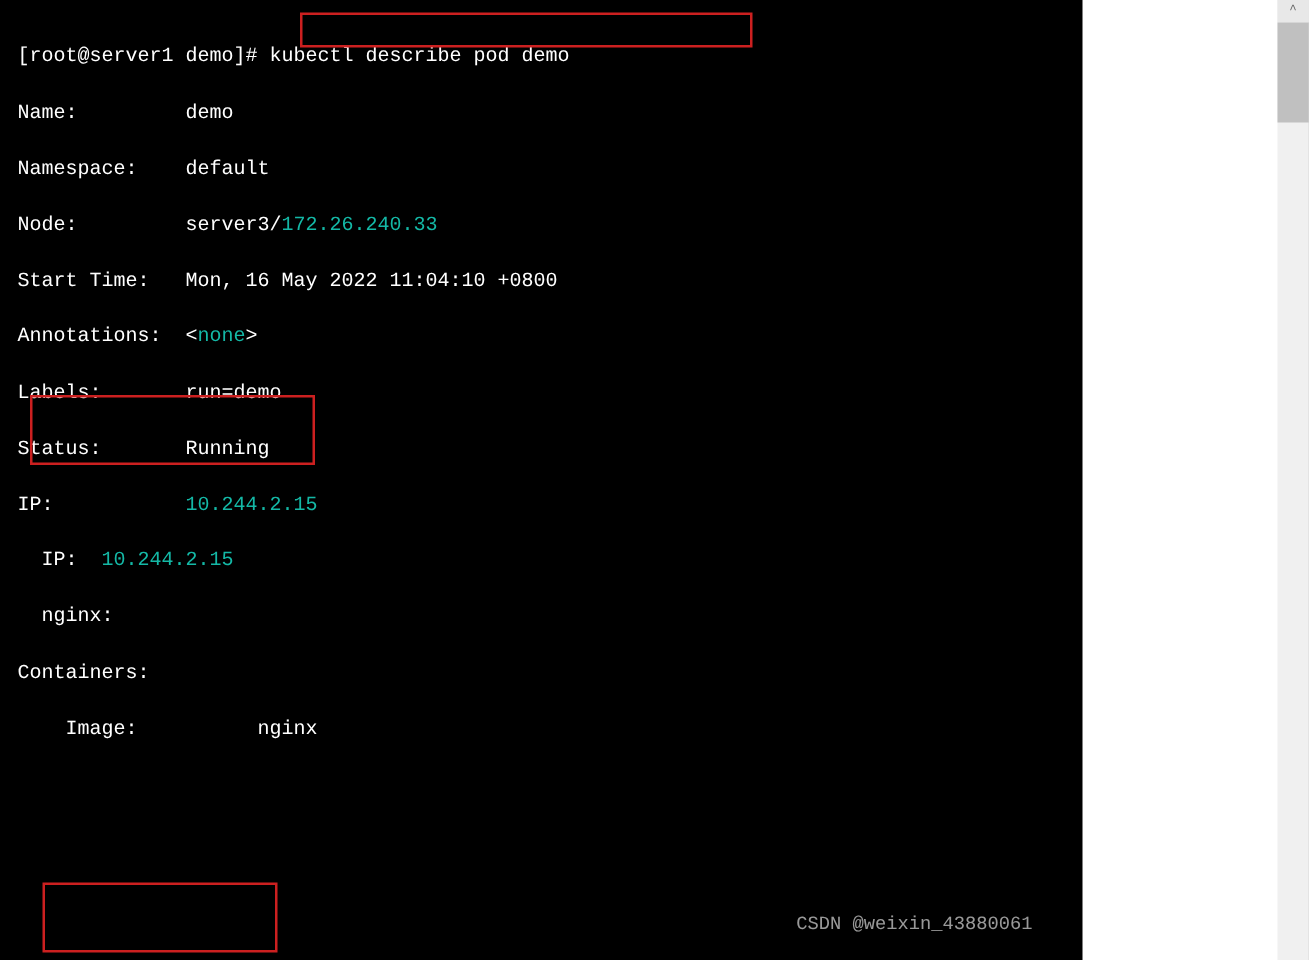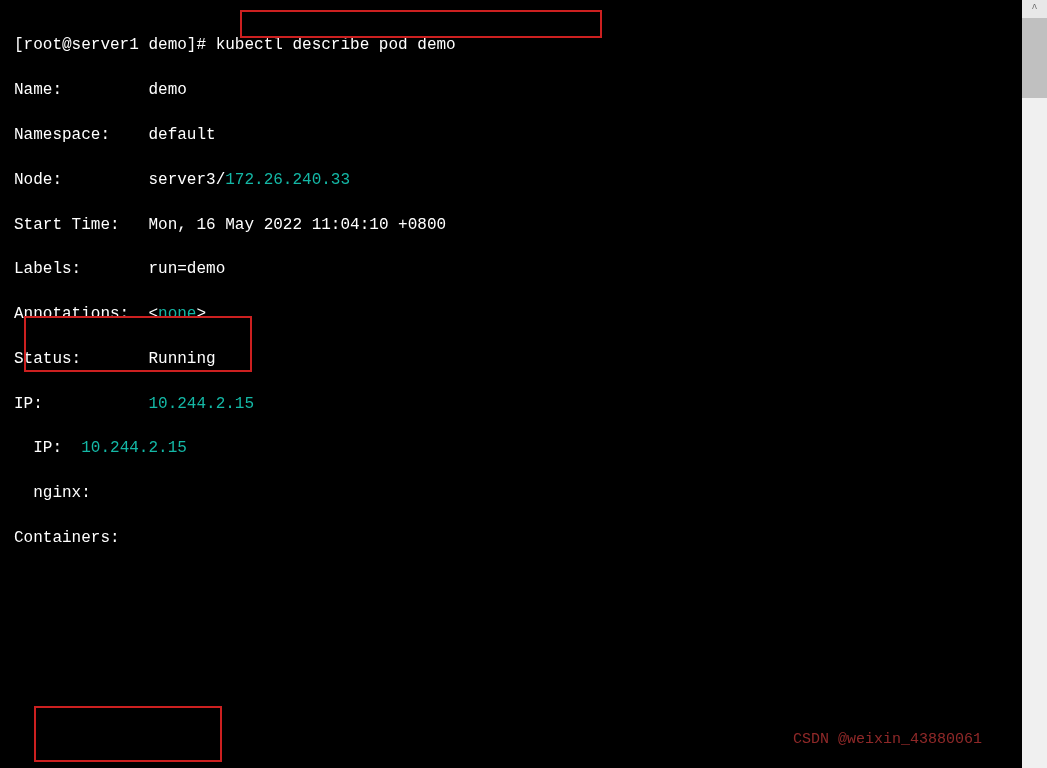--- a/index.html
+++ b/index.html
@@ -13,21 +13,21 @@
       font-size: 16px;
       line-height: 1.4;
       width: 1047px;
       height: 768px;
       position: relative;
     }
     .terminal {
       background: #000000;
       color: #ffffff;
       padding: 12px 14px;
-      width: 1022px;
+      width: 866px;
       height: 768px;
       overflow: hidden;
       white-space: pre;
       position: relative;
     }
     .scrollbar-area {
       position: absolute;
       right: 0;
       top: 0;
       width: 25px;
@@ -79,41 +79,42 @@
     .box3 {
       top: 706px;
       left: 34px;
       width: 188px;
       height: 56px;
     }
     .watermark {
       position: absolute;
       bottom: 18px;
       right: 40px;
-      color: #ef4444;
+      color: #ffffff;
       font-size: 15px;
       opacity: 0.6;
     }
   </style>
 </head>
 <body>
 
 <div class="terminal">
 <span class="line"><span>[root@server1 demo]# </span><span>kubectl describe pod demo</span></span>
 <span class="line"><span>Name:</span>         <span>demo</span></span>
 <span class="line"><span>Namespace:</span>    <span>default</span></span>
 <span class="line"><span>Node:</span>         <span>server3/</span><span class="magenta">172.26.240.33</span></span>
 <span class="line"><span>Start Time:</span>   <span>Mon, 16 May 2022 11:04:10 +0800</span></span>
+<span class="line"><span>Annotations:</span>  &lt;<span class="magenta">none</span>&gt;</span>
 <span class="line"><span>Labels:</span>       <span>run=demo</span></span>
-<span class="line"><span>Annotations:</span>  &lt;<span class="magenta">none</span>&gt;</span>
 <span class="line"><span>Status:</span>       <span>Running</span></span>
 <span class="line"><span>IP:</span>           <span class="magenta">10.244.2.15</span></span>
 <span class="line"><span>  IP:</span>  <span class="magenta">10.244.2.15</span></span>
 <span class="line">  nginx:</span>
 <span class="line">Containers:</span>
+<span class="line"><span>    Image:</span>          <span>nginx</span></span>
 
 
 
 
 
 
 
 
 
 

